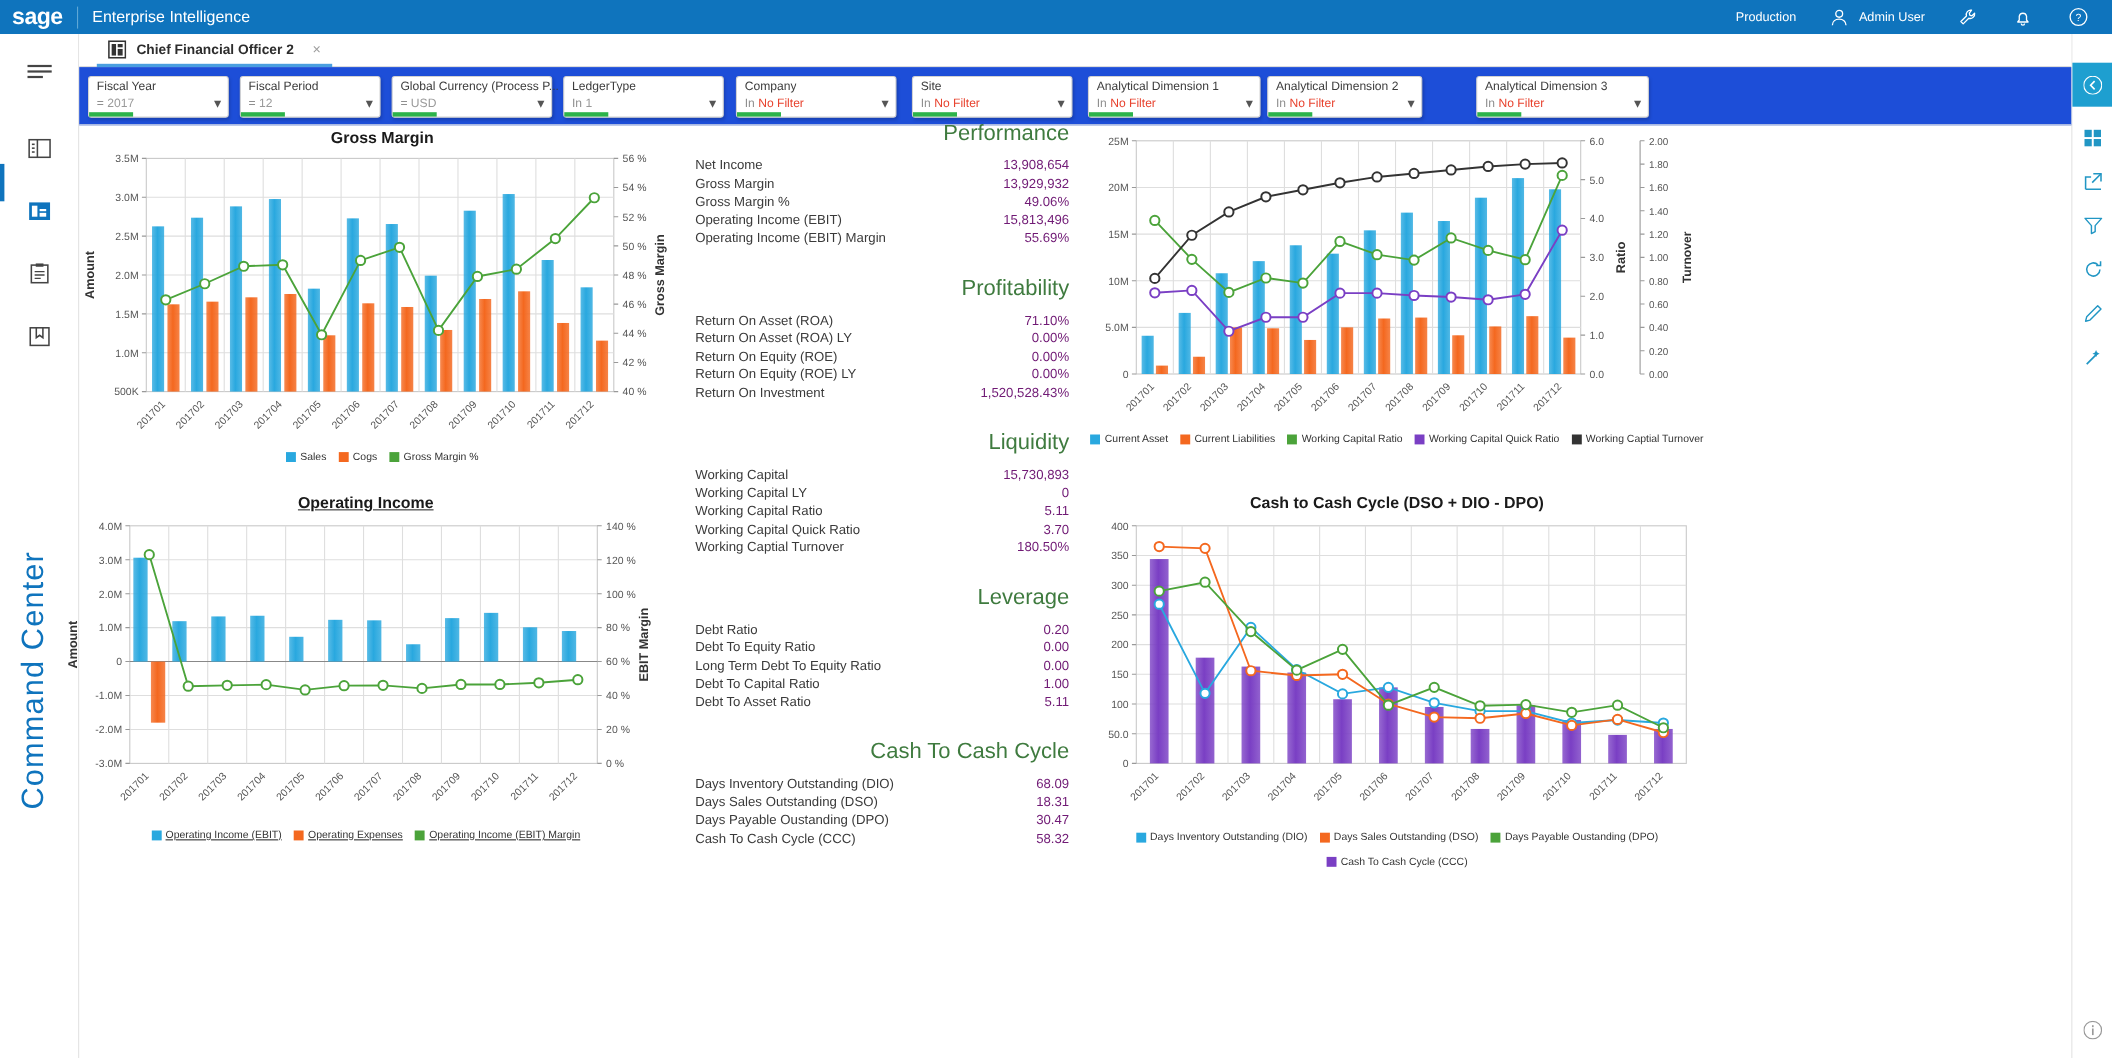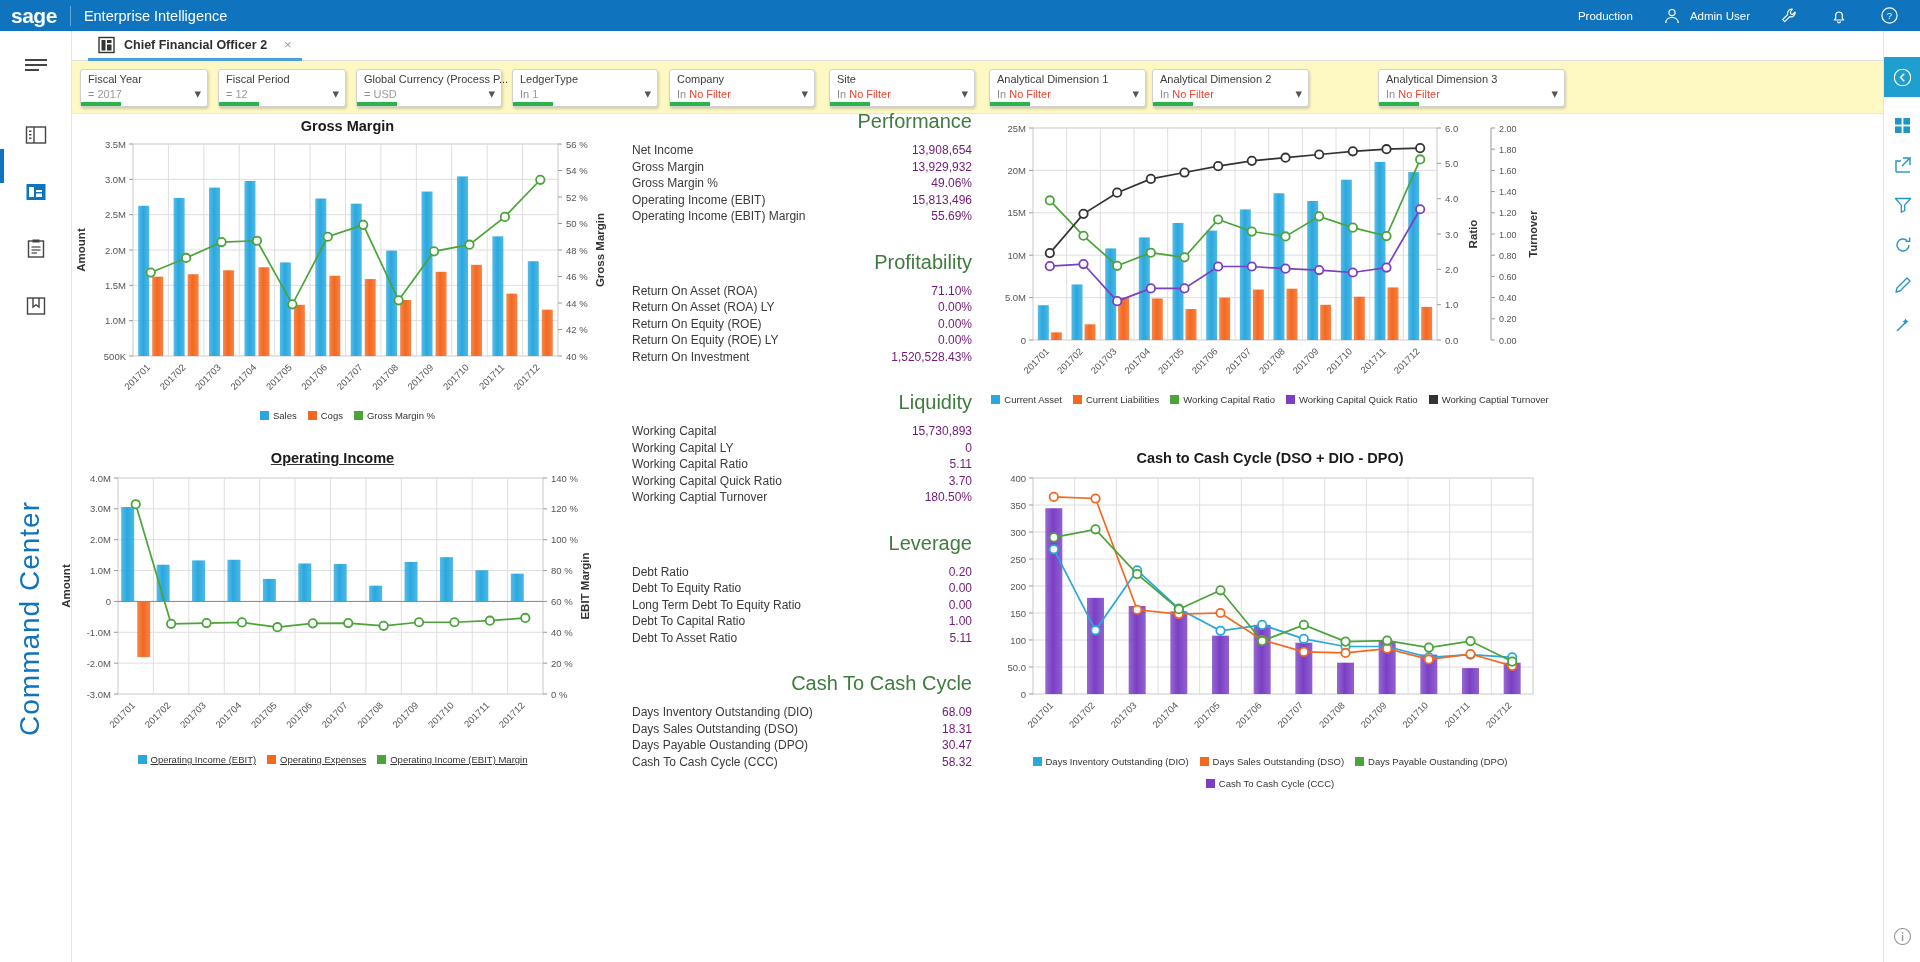--- a/index.html
+++ b/index.html
@@ -49,21 +49,21 @@
     background:#fff;border-bottom:1px solid #dcdcdc;
   }
   #tab{
     position:absolute;left:16px;top:0;height:30px;display:flex;align-items:center;gap:9px;
     padding:0 10px;border-bottom:3px solid #4a9fe0;
   }
   #tab-label{font-size:12.5px;font-weight:bold;color:#2d2d2d;}
   #tab-close{color:#9e9e9e;font-size:13px;padding-left:8px;cursor:pointer;}
   
   #filterbar{
-    position:absolute;left:72px;top:61px;width:1811px;height:53px;background:#fef9c3;
+    position:absolute;left:72px;top:61px;width:1811px;height:53px;background:#1d4ed8;
     border-bottom:1px solid #e6e6e6;
   }
   .filter{
     position:absolute;top:8px;height:38px;background:#fff;
     border:1px solid #d2d2d2;border-radius:3px;
     box-shadow:1px 2px 3px rgba(0,0,0,.18);
   }
   .filter .f-label{position:absolute;left:7px;top:3px;font-size:11px;color:#3c3c3c;white-space:nowrap;overflow:hidden;}
   .filter .f-val{position:absolute;left:7px;top:18px;font-size:11px;color:#9a9a9a;white-space:nowrap;}
   .filter .f-val b{color:#8f8f8f;font-weight:400;}
@@ -274,27 +274,27 @@
     <span class="f-val"><b>In</b> <span class="nofilter">No Filter</span></span>
     <span class="f-chev">▾</span>
     <span class="f-bar"></span>
   </div>
   <div class="filter" style="left:917px;width:157px;">
     <span class="f-label">Analytical Dimension 1</span>
     <span class="f-val"><b>In</b> <span class="nofilter">No Filter</span></span>
     <span class="f-chev">▾</span>
     <span class="f-bar"></span>
   </div>
-  <div class="filter" style="left:1080px;width:157px;">
+  <div class="filter" style="left:1080px;width:141px;">
     <span class="f-label">Analytical Dimension 2</span>
     <span class="f-val"><b>In</b> <span class="nofilter">No Filter</span></span>
     <span class="f-chev">▾</span>
     <span class="f-bar"></span>
   </div>
-  <div class="filter" style="left:1306px;width:187px;">
+  <div class="filter" style="left:1270px;width:157px;">
     <span class="f-label">Analytical Dimension 3</span>
     <span class="f-val"><b>In</b> <span class="nofilter">No Filter</span></span>
     <span class="f-chev">▾</span>
     <span class="f-bar"></span>
   </div>
 </div>
 
 <div class="panel" style="left:75px;top:118px;width:545px;height:320px;">
   <div class="ch-title">Gross Margin</div>
   <svg id="svg-gm" width="545" height="280" style="display:block;">

